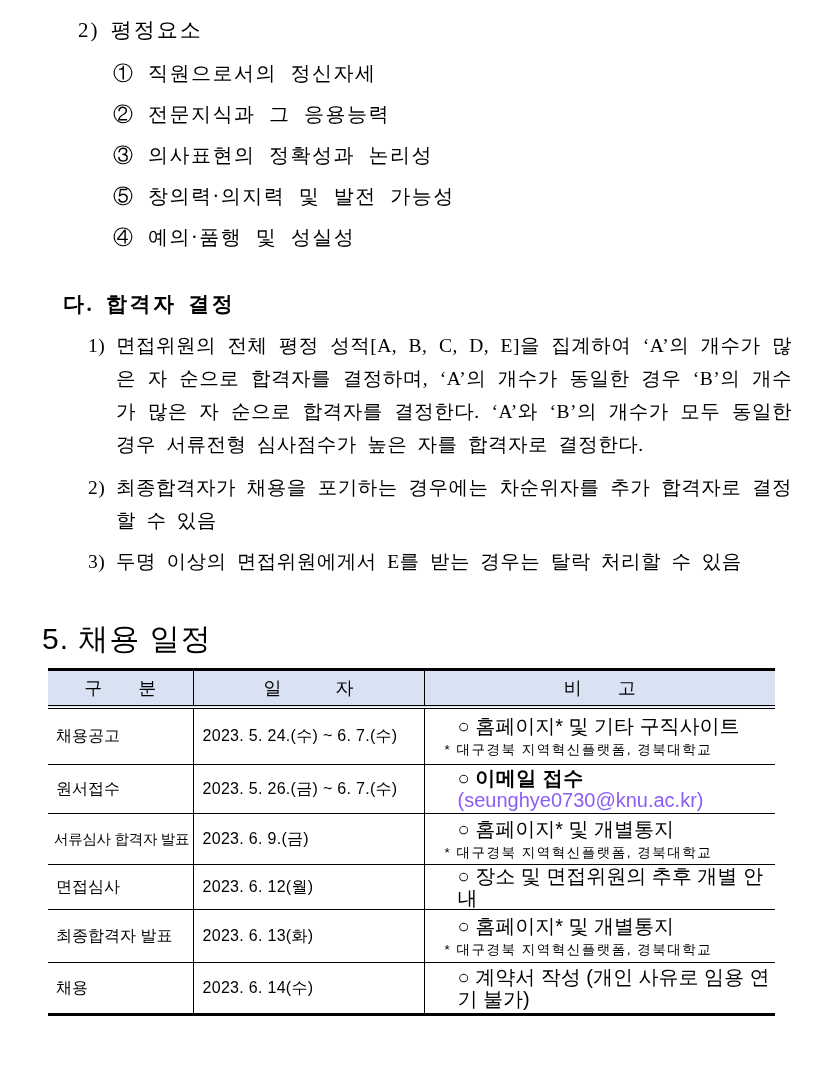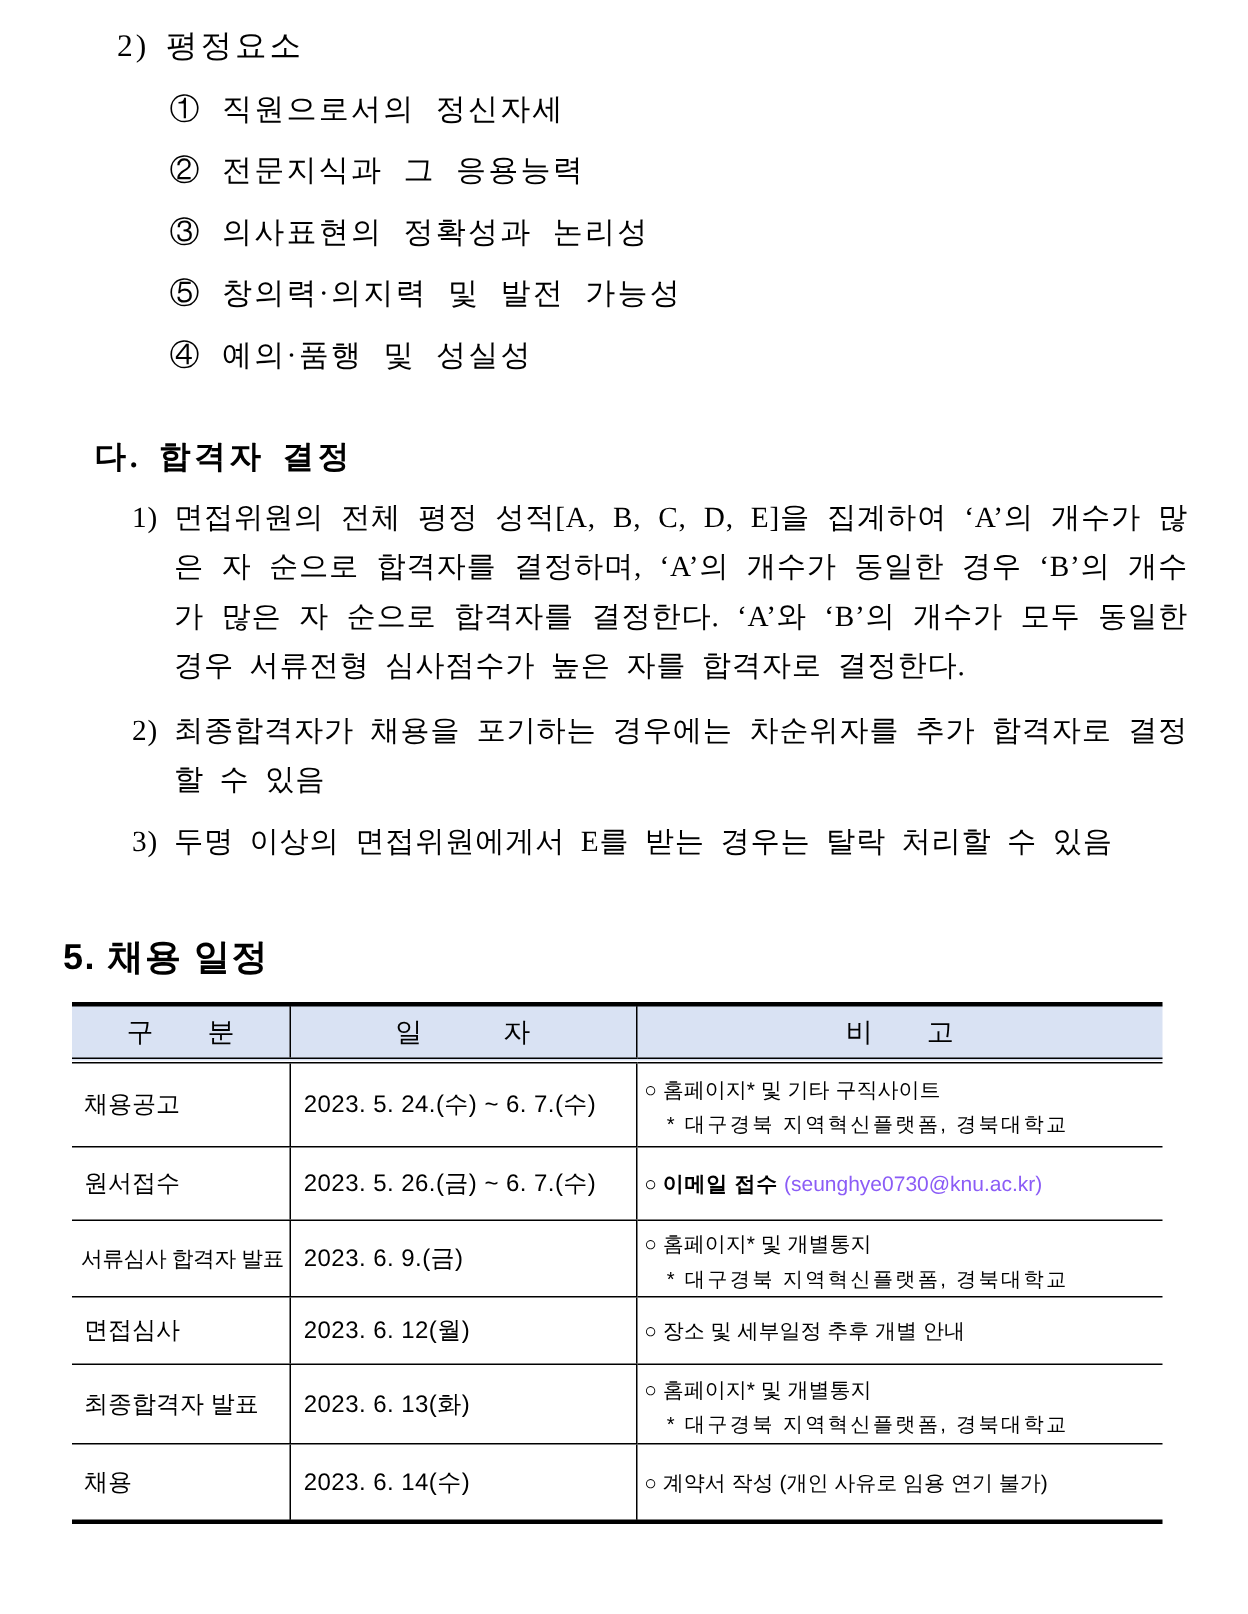--- a/index.html
+++ b/index.html
@@ -57,22 +57,22 @@
     text-align: justify;
   }
   .decision-item.first { margin-top: 10px; }
   .decision-item.second { margin-top: 10px; }
   .decision-item.third { margin-top: 8px; }
 
   
   .sec5-heading {
     margin: 46px 0 0 42px;
     font-family: "Liberation Sans", sans-serif;
-    font-size: 24px;
-    font-weight: bold;
+    font-size: 30px;
+    font-weight: normal;
     letter-spacing: 1px;
     line-height: 30px;
   }
   table.schedule {
     margin: 14px 0 0 48px;
     width: 727px;
     border-collapse: collapse;
     border-top: 3px solid #000;
     border-bottom: 3px solid #000;
     font-family: "Liberation Sans", sans-serif;
@@ -100,21 +100,21 @@
   table.schedule tbody tr:nth-child(1) { height: 58px; }
   table.schedule tbody tr:nth-child(2) { height: 49px; }
   table.schedule tbody tr:nth-child(3) { height: 51px; }
   table.schedule tbody tr:nth-child(4) { height: 45px; }
   table.schedule tbody tr:nth-child(5) { height: 53px; }
   table.schedule tbody tr:nth-child(6) { height: 52px; }
   td.cat { padding-left: 8px; white-space: nowrap; }
   td.cat.tight { font-size: 14.5px; letter-spacing: -0.3px; padding-left: 6px; }
   td.date { padding-left: 9px; letter-spacing: 0.3px; }
   td.remark { padding-left: 5px; padding-right: 2px; }
-  .remark-main { font-size: 14px; line-height: 22px; }
+  .remark-main { font-size: 20px; line-height: 22px; margin-left: 28px; }
   .remark-sub {
     font-size: 13.5px;
     letter-spacing: 1.5px;
     padding-left: 15px;
     margin-top: 4px;
     line-height: 17px;
   }
   .remark-bold { font-weight: bold; letter-spacing: 0.5px; }
   .email-link { color: #8b5cf6; text-decoration: none; cursor: pointer; }
 
@@ -192,21 +192,21 @@
         <td class="date">2023. 6. 9.(금)</td>
         <td class="remark">
           <div class="remark-main">○ 홈페이지* 및 개별통지</div>
           <div class="remark-sub">* 대구경북 지역혁신플랫폼, 경북대학교</div>
         </td>
       </tr>
       <tr>
         <td class="cat">면접심사</td>
         <td class="date">2023. 6. 12(월)</td>
         <td class="remark">
-          <div class="remark-main">○ 장소 및 세부일정 추후 개별 안내</div>
+          <div class="remark-main">○ 장소 및 면접위원의 추후 개별 안내</div>
         </td>
       </tr>
       <tr>
         <td class="cat">최종합격자 발표</td>
         <td class="date">2023. 6. 13(화)</td>
         <td class="remark">
           <div class="remark-main">○ 홈페이지* 및 개별통지</div>
           <div class="remark-sub">* 대구경북 지역혁신플랫폼, 경북대학교</div>
         </td>
       </tr>

